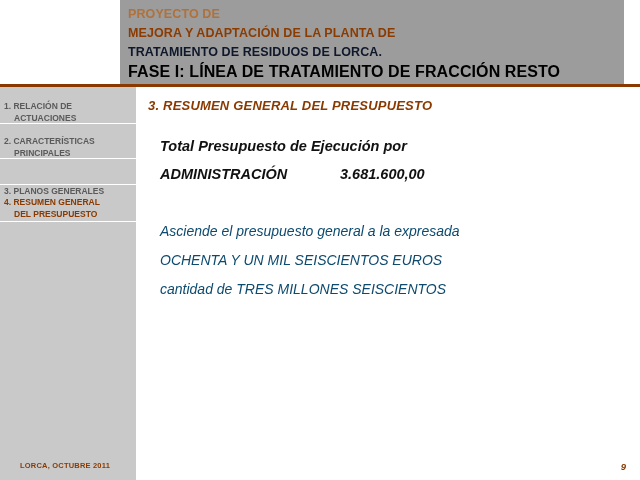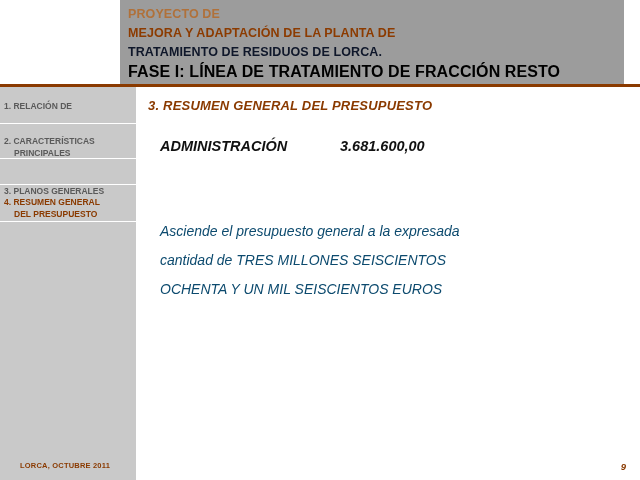--- a/index.html
+++ b/index.html
@@ -200,20 +200,21 @@
       <div class="header-line hl-4">FASE I: LÍNEA DE TRATAMIENTO DE FRACCIÓN RESTO</div>
     </div>
   </div>
   <div class="header-rule"></div>
 
   <div class="sidebar">
 
     <div class="side-item it1">
       <span>1.</span>
       <span>RELACIÓN DE</span>
+      <span class="sub">ACTUACIONES</span>
     </div>
     <div class="side-sep s1"></div>
 
     <div class="side-item it2">
       <span>2.</span>
       <span>CARACTERÍSTICAS</span>
       <span class="sub">PRINCIPALES</span>
     </div>
     <div class="side-sep s2"></div>
 
@@ -232,28 +233,29 @@
 
     <div class="side-footer">LORCA, OCTUBRE 2011</div>
   </div>
 
   <div class="vdiv"></div>
 
   <div class="content">
     <div class="section-title">3. RESUMEN GENERAL DEL PRESUPUESTO</div>
 
     <div class="total-line">
+      <div>Total Presupuesto de Ejecución por</div>
       <div class="total-row2">
         <span class="lbl">ADMINISTRACIÓN</span>
         <span class="amt">3.681.600,00</span>
       </div>
     </div>
 
     <div class="paragraph">
       <span class="pl">Asciende el presupuesto general a la expresada</span>
+      <span class="pl">OCHENTA Y UN MIL SEISCIENTOS EUROS</span>
       <span class="pl">cantidad de TRES MILLONES SEISCIENTOS</span>
-      <span class="pl">OCHENTA Y UN MIL SEISCIENTOS EUROS</span>
     </div>
 
     <div class="page-number">9</div>
   </div>
 
 </div>
 
 </body></html>

